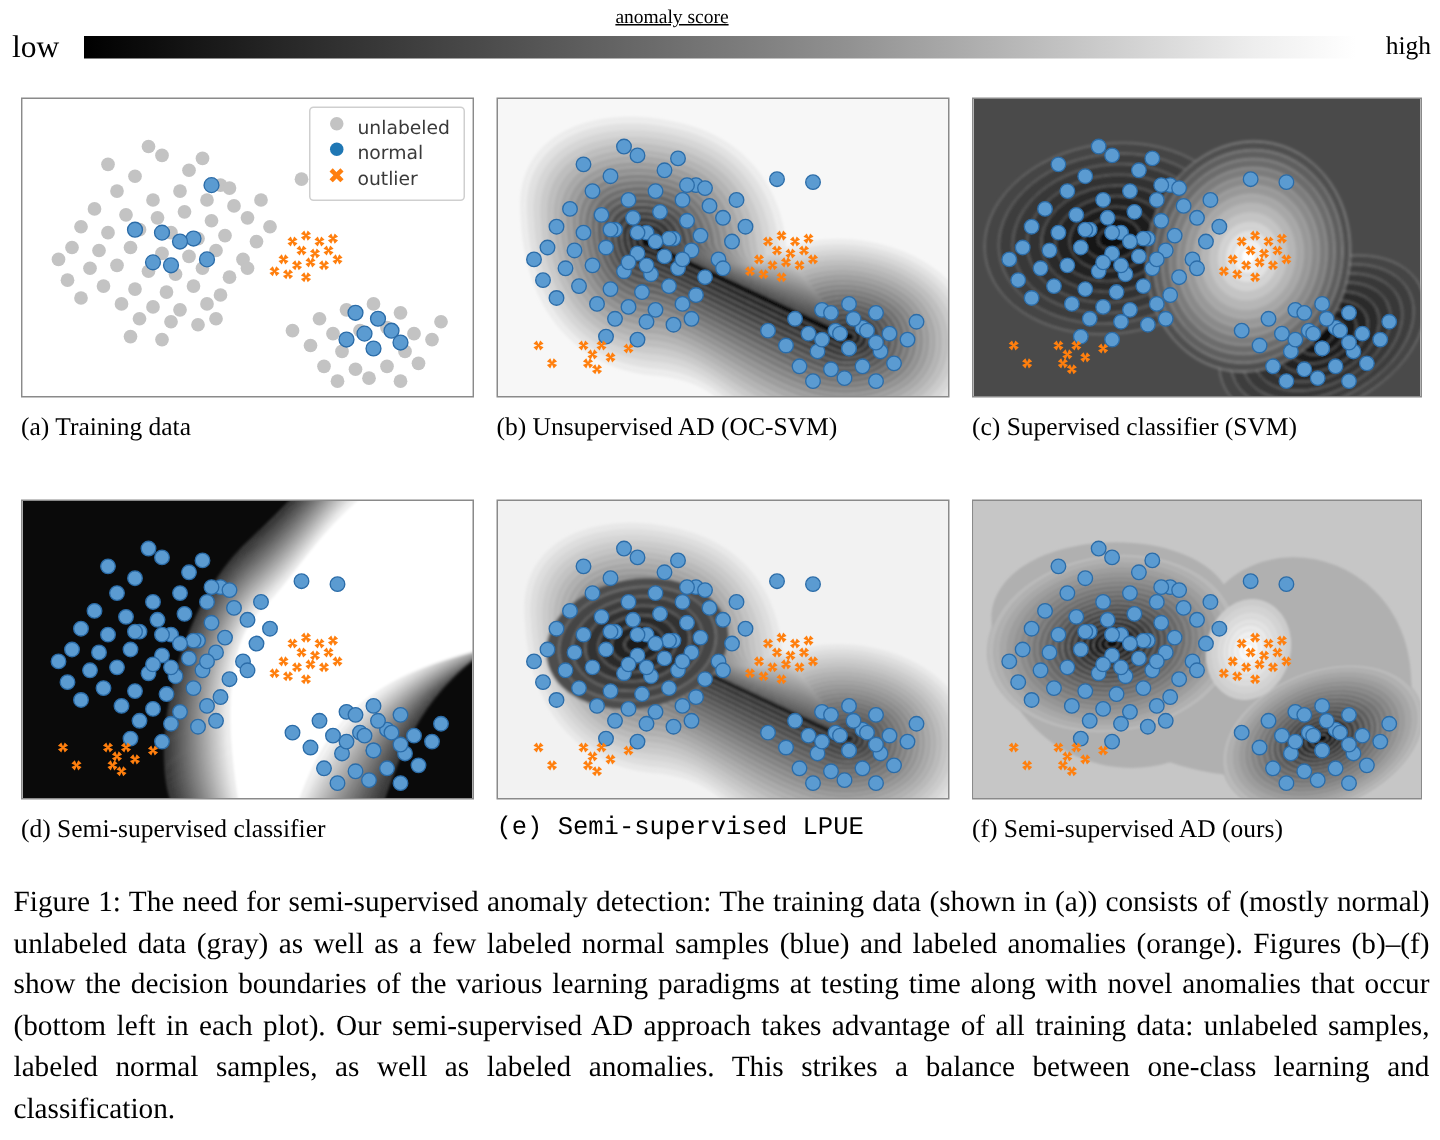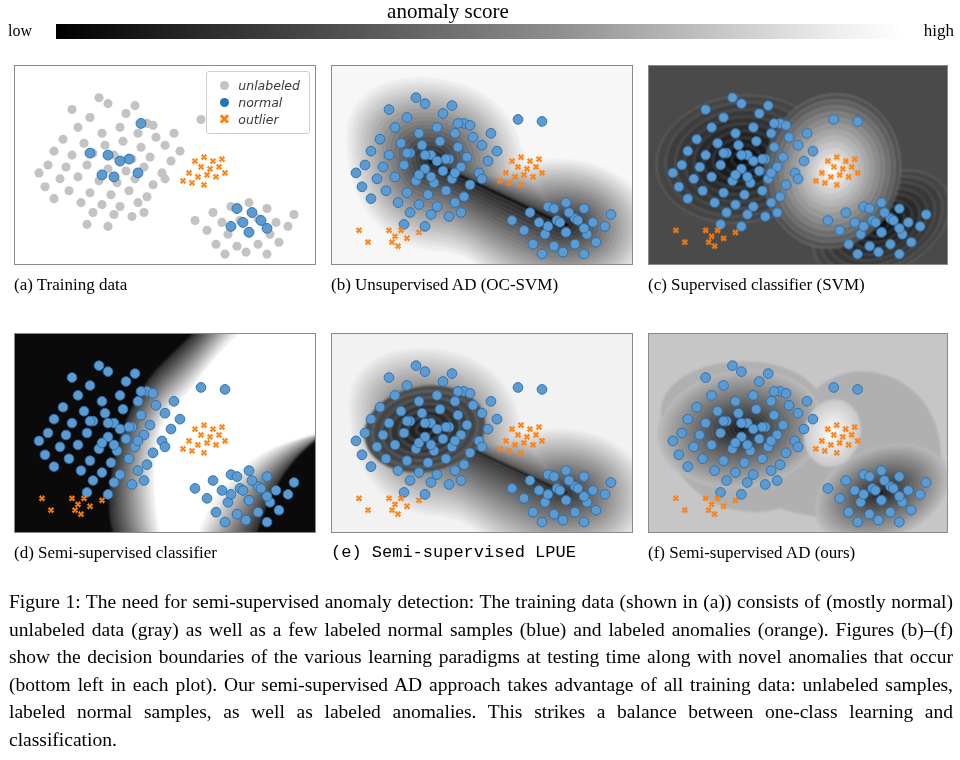--- a/index.html
+++ b/index.html
@@ -25,27 +25,28 @@
   #colorbar-area {
     position: absolute;
     left: 0; top: 0;
     width: 960px; height: 52px;
   }
   #colorbar-title {
     position: absolute;
     left: 0; top: 1px;
     width: 896px;
     text-align: center;
-    font-size: 21px;
+    font-size: 13px;
     line-height: 20px;
+    text-decoration: underline;
   }
   #colorbar-low {
     position: absolute;
     left: 8px; top: 21px;
-    font-size: 16px;
+    font-size: 21px;
     line-height: 20px;
   }
   #colorbar-high {
     position: absolute;
     right: 6px; top: 21px;
     font-size: 17px;
     line-height: 20px;
   }
   #colorbar-gradient {
     position: absolute;
@@ -98,23 +99,22 @@
     position: absolute;
     right: 5px; top: 5px;
     background: #ffffff;
     border: 1px solid #cfcfcf;
     border-radius: 3px;
     padding: 5px 9px 5px 7px;
     z-index: 5;
   }
   .legend-row {
     display: flex;
-    align-items: center;
+    align-items: flex-start;
     height: 17px;
-    font-style: italic;
   }
   .legend-marker {
     width: 20px;
     text-align: center;
     font-size: 14px;
     line-height: 14px;
   }
   .legend-dot {
     display: inline-block;
     width: 9px; height: 9px;

